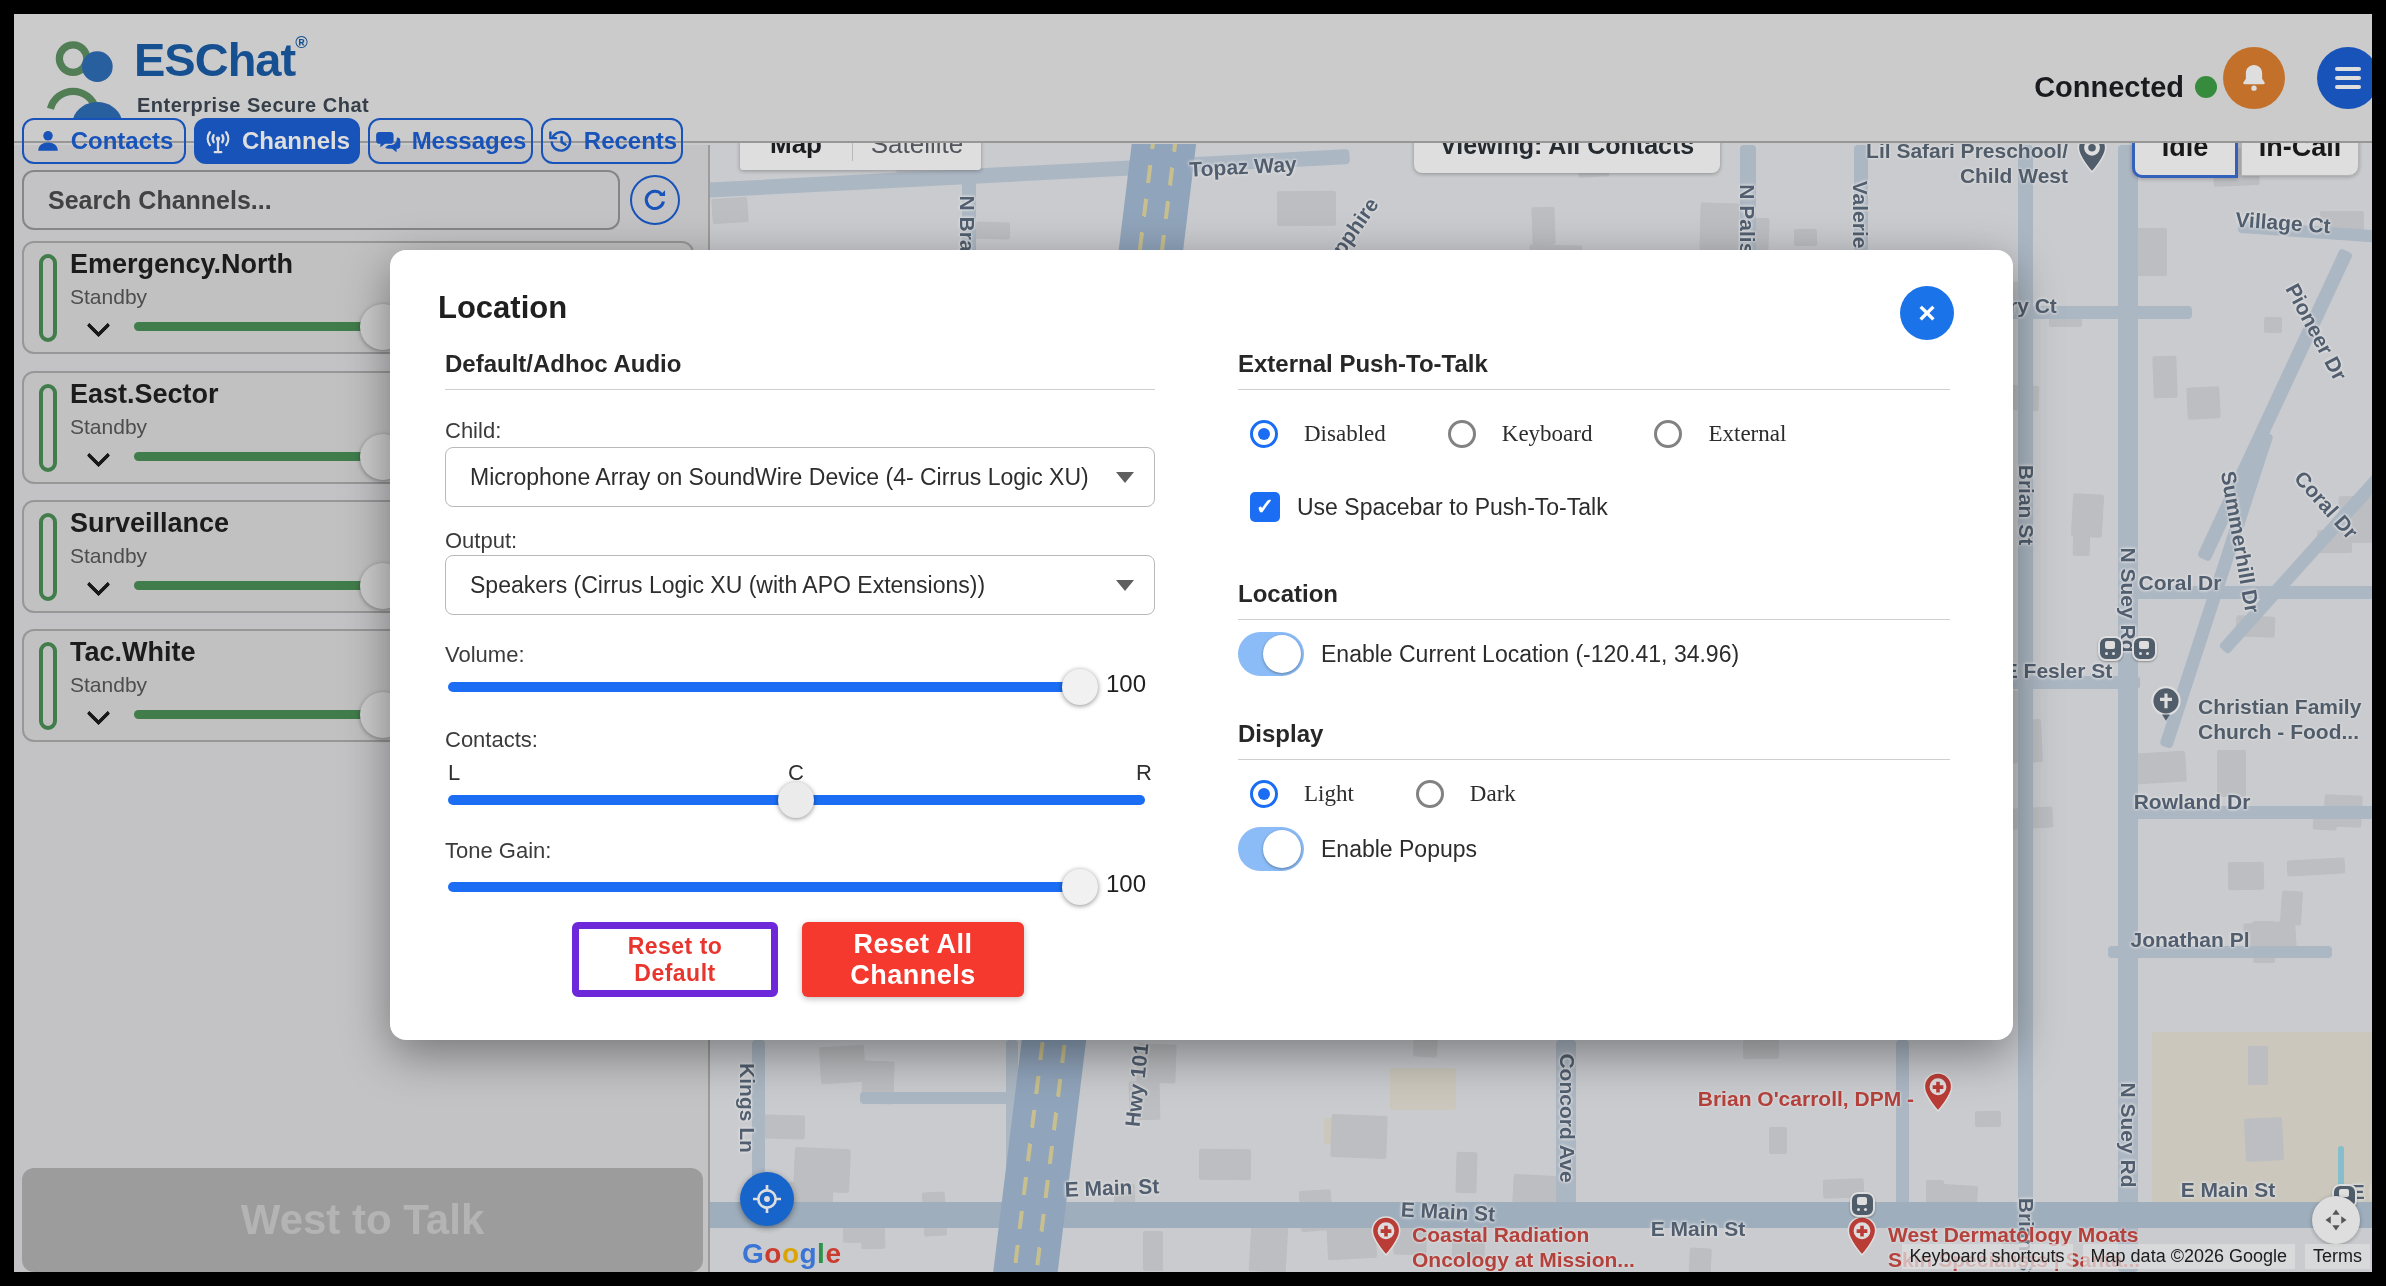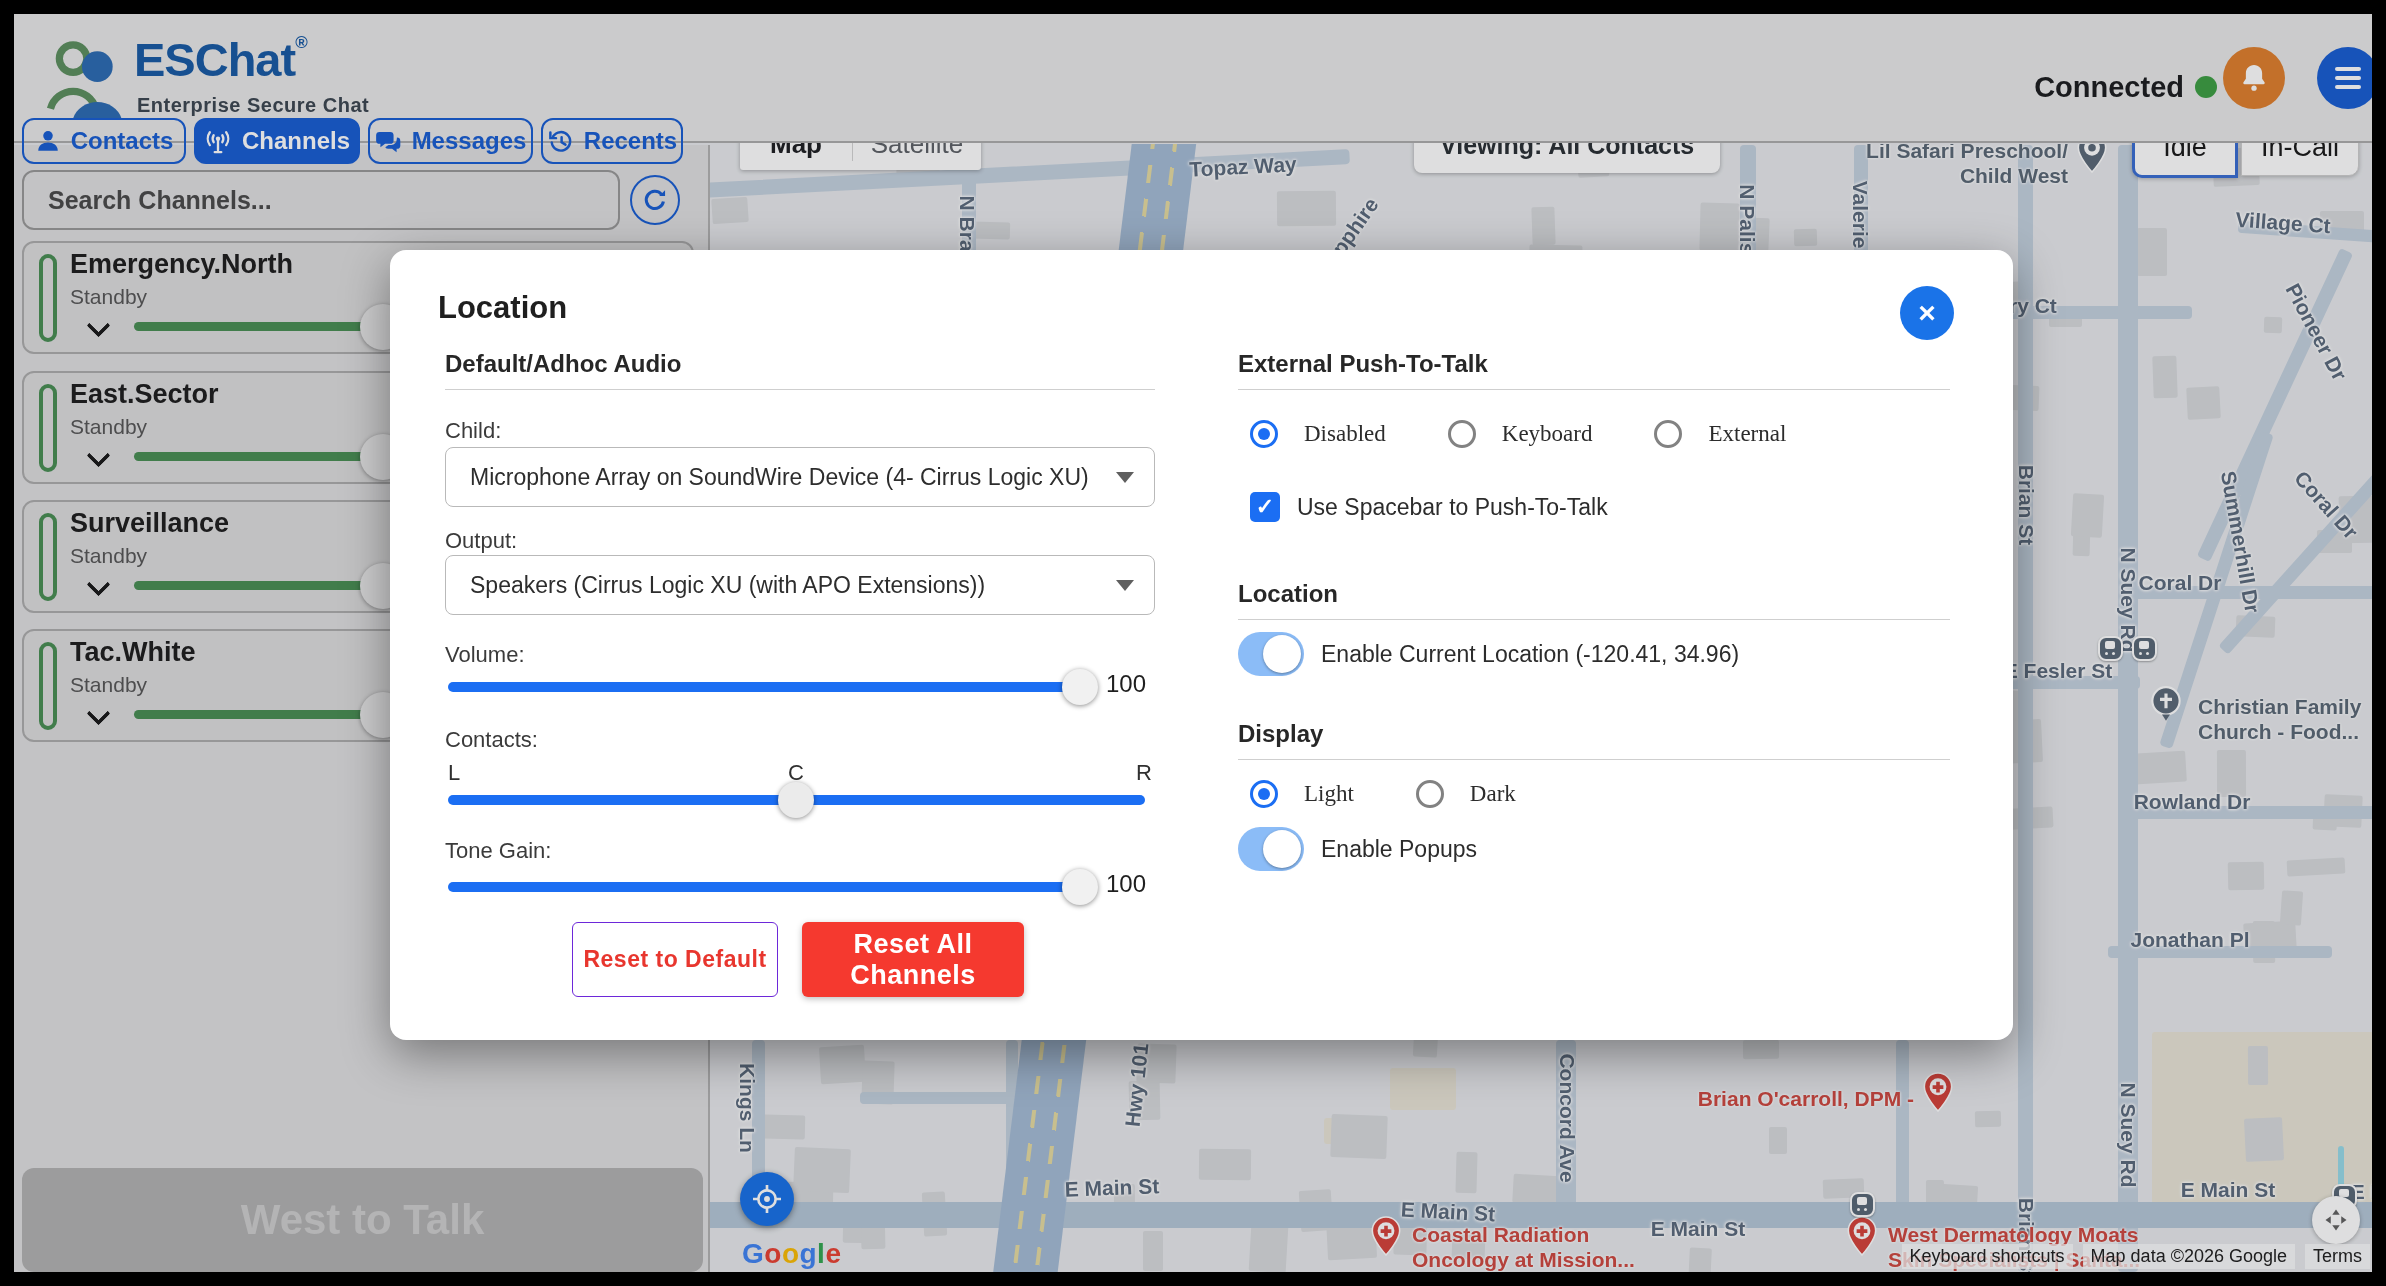--- a/index.html
+++ b/index.html
@@ -28,21 +28,21 @@
   .bus{position:absolute;width:25px;height:25px;background:#5b6a79;border:2px solid #fff;border-radius:8px;box-shadow:0 1px 2px rgba(0,0,0,.3);}
   .bus::before{content:"";position:absolute;left:5px;top:3px;width:10px;height:8px;background:#fff;border-radius:2px;}
   .bus::after{content:"";position:absolute;left:5px;top:14px;width:3px;height:3px;background:#fff;border-radius:50%;box-shadow:7px 0 0 #fff;}
 
   
   .map-ctl{position:absolute;background:#fff;box-shadow:0 1px 4px rgba(0,0,0,.3);display:flex;align-items:center;}
   #map-type{left:30px;top:-26px;}
   .mt-cell{height:52px;display:flex;align-items:center;justify-content:center;font-size:26px;}
   #viewing-box{border-radius:8px;font-size:25px;font-weight:bold;color:#2b3136;padding:0 26px;height:56px;}
   .callstate{position:absolute;height:62px;display:flex;align-items:center;justify-content:center;
-    font-size:27px;font-weight:normal;color:#1b1b1b;background:#fff;box-shadow:0 1px 4px rgba(0,0,0,.25);}
+    font-size:27px;font-weight:bold;color:#1b1b1b;background:#fff;box-shadow:0 1px 4px rgba(0,0,0,.25);}
   #fab-loc{position:absolute;width:54px;height:54px;border-radius:50%;background:#1a73e8;display:flex;align-items:center;justify-content:center;box-shadow:0 2px 6px rgba(0,0,0,.4);}
   #google-logo{position:absolute;font-size:28px;font-weight:bold;letter-spacing:.5px;}
   #pan-ctl{position:absolute;width:48px;height:48px;border-radius:50%;background:#fff;display:flex;align-items:center;justify-content:center;box-shadow:0 1px 4px rgba(0,0,0,.3);}
   #attribution{position:absolute;right:16px;bottom:17px;display:flex;gap:10px;font-size:18px;color:#222;}
   #attribution span{background:rgba(255,255,255,.75);padding:2px 8px;}
 
   
   #header{position:absolute;left:14px;top:14px;width:2358px;height:129px;background:#eaeaea;border-bottom:2px solid #aeaeae;z-index:10;}
   #logo-text{position:absolute;left:120px;top:18px;font-size:47px;font-weight:800;color:#1a5ca6;letter-spacing:-1px;}
   #logo-text sup{font-size:17px;font-weight:bold;vertical-align:28px;}
@@ -87,21 +87,21 @@
     color:#fff;font-size:30px;font-weight:bold;cursor:pointer;display:flex;align-items:center;justify-content:center;line-height:1;}
   .sec-head{position:absolute;font-size:24px;font-weight:bold;color:#272727;border-bottom:1px solid #cfcfcf;padding-bottom:11px;}
   .fld-label{position:absolute;font-size:22px;color:#3b3b3b;}
   .dd{position:absolute;left:55px;width:710px;height:60px;border:1px solid #b9b9b9;border-radius:8px;background:#fff;
     display:flex;align-items:center;padding:0 24px;font-size:23px;color:#2d2d2d;cursor:pointer;}
   .dd-caret{position:absolute;right:20px;width:0;height:0;border-left:9px solid transparent;border-right:9px solid transparent;border-top:11px solid #5f5f5f;}
   .track{position:absolute;height:10px;border-radius:5px;background:#1b6ef3;}
   .sthumb{position:absolute;width:36px;height:36px;border-radius:50%;background:#f1f1f1;box-shadow:0 1px 5px rgba(0,0,0,.45);}
   .sval{position:absolute;font-size:24px;color:#1f1f1f;}
   .lcr{position:absolute;font-size:22px;color:#303030;}
-  #btn-reset-default{position:absolute;left:182px;top:672px;width:206px;height:75px;background:#fff;border:1px solid #6d28d9;
+  #btn-reset-default{position:absolute;left:182px;top:672px;width:206px;height:75px;background:#fff;border:7px solid #6d28d9;
     border-radius:6px;font-family:inherit;font-size:23px;font-weight:bold;color:#e8362e;letter-spacing:.5px;cursor:pointer;}
   #btn-reset-all{position:absolute;left:412px;top:672px;width:222px;height:75px;background:#f5392f;border:none;
     border-radius:6px;font-family:inherit;font-size:27px;font-weight:bold;color:#fff;letter-spacing:.5px;cursor:pointer;box-shadow:0 2px 6px rgba(0,0,0,.25);}
   .radio-row{position:absolute;display:flex;align-items:center;gap:26px;font-size:23px;color:#2c2c2c;font-family:Liberation Serif, serif;}
   .radio{width:28px;height:28px;border-radius:50%;border:3px solid #828282;background:#fff;position:relative;flex:none;cursor:pointer;}
   .radio.sel{border-color:#1b6ef3;}
   .radio.sel::after{content:"";position:absolute;left:5px;top:5px;width:12px;height:12px;border-radius:50%;background:#1b6ef3;}
   .radio-gap{width:10px;flex:none;}
   .checkbox{width:30px;height:30px;border-radius:5px;background:#1b6ef3;color:#fff;display:flex;align-items:center;justify-content:center;
     font-size:22px;font-weight:bold;flex:none;cursor:pointer;}

